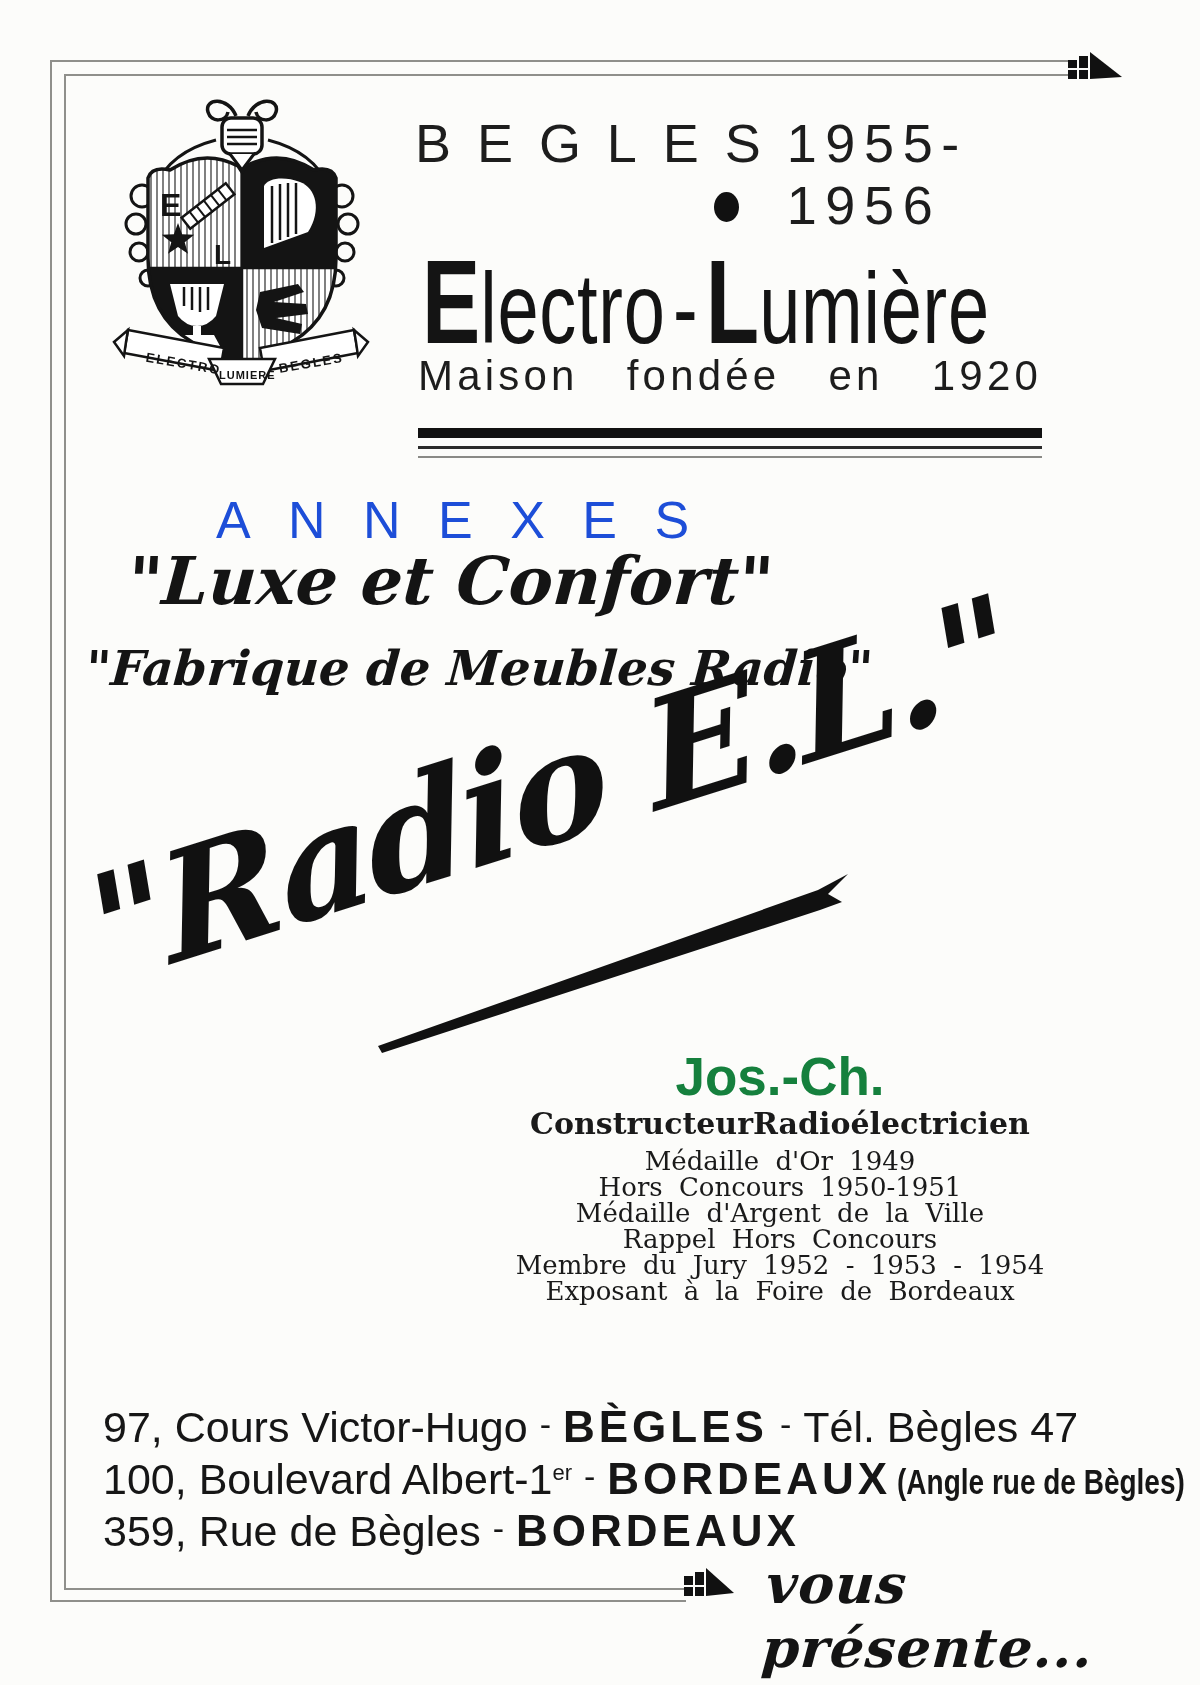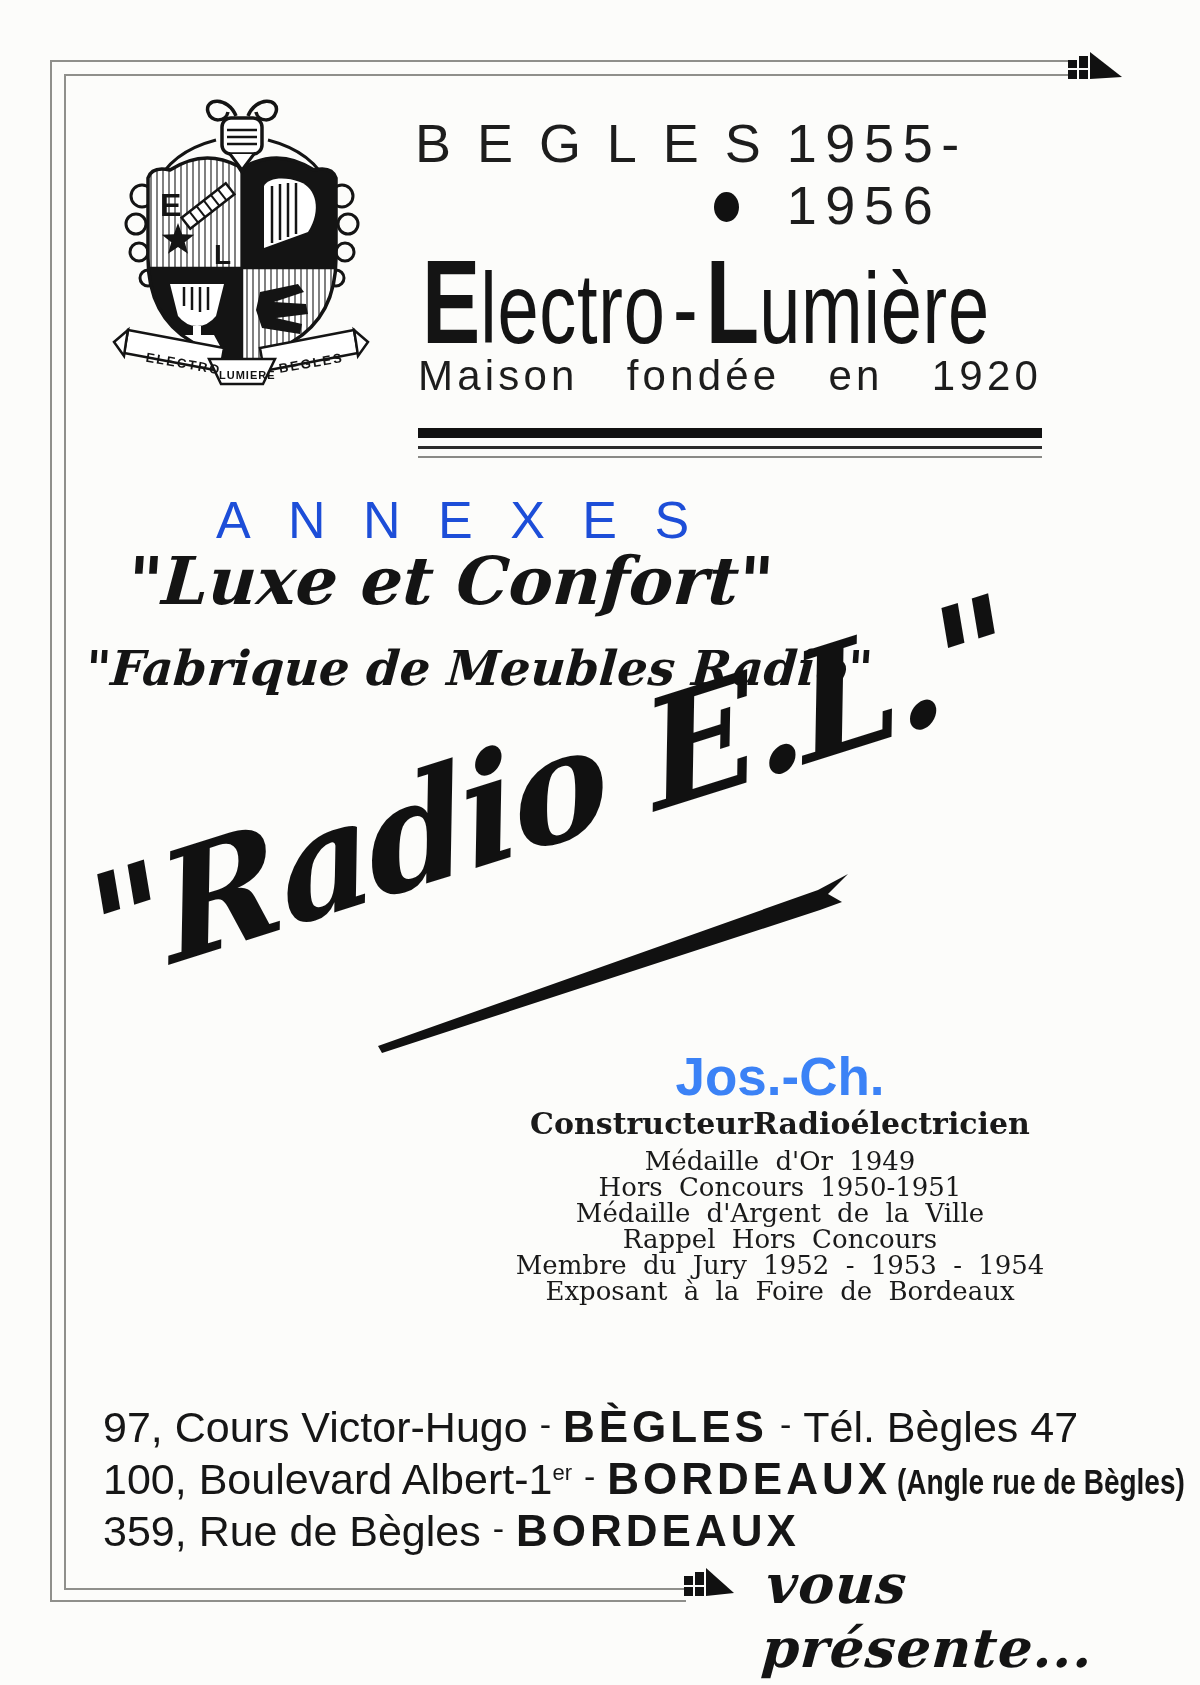--- a/index.html
+++ b/index.html
@@ -45,21 +45,21 @@
   
   .radio{
     left:60px;top:700px;width:980px;height:180px;line-height:180px;text-align:center;
     font-size:148px;white-space:nowrap;letter-spacing:-4px;
     transform:rotate(-17.5deg) skewX(-8deg);transform-origin:center center;color:#111;
   }
   .radio-underline{left:372px;top:872px;}
 
   
   .owner{left:490px;top:1046px;width:580px;display:flex;justify-content:center;align-items:baseline;gap:42px;
-    font-weight:700;font-size:53px;color:#3b82f6;text-align:right;}
+    font-weight:700;font-size:53px;color:#15803d;text-align:right;}
   .owner .last{letter-spacing:7px;}
   .profession{left:500px;top:1106px;width:560px;display:flex;justify-content:center;
     font-family:"DejaVu Serif",serif;font-weight:700;font-size:30px;color:#1a1a1a;}
   .awards{left:500px;top:1148px;width:560px;text-align:center;
     font-family:"DejaVu Serif",serif;font-size:26px;line-height:26px;color:#1a1a1a;word-spacing:8px;}
 
   
   .addresses{left:92px;top:1402px;width:1010px;font-size:43px;color:#161616;}
   .addr-row{height:52px;white-space:nowrap;margin-left:11px;}
   .addr-row .sep{padding:0 12px;font-size:34px;vertical-align:6px;}

